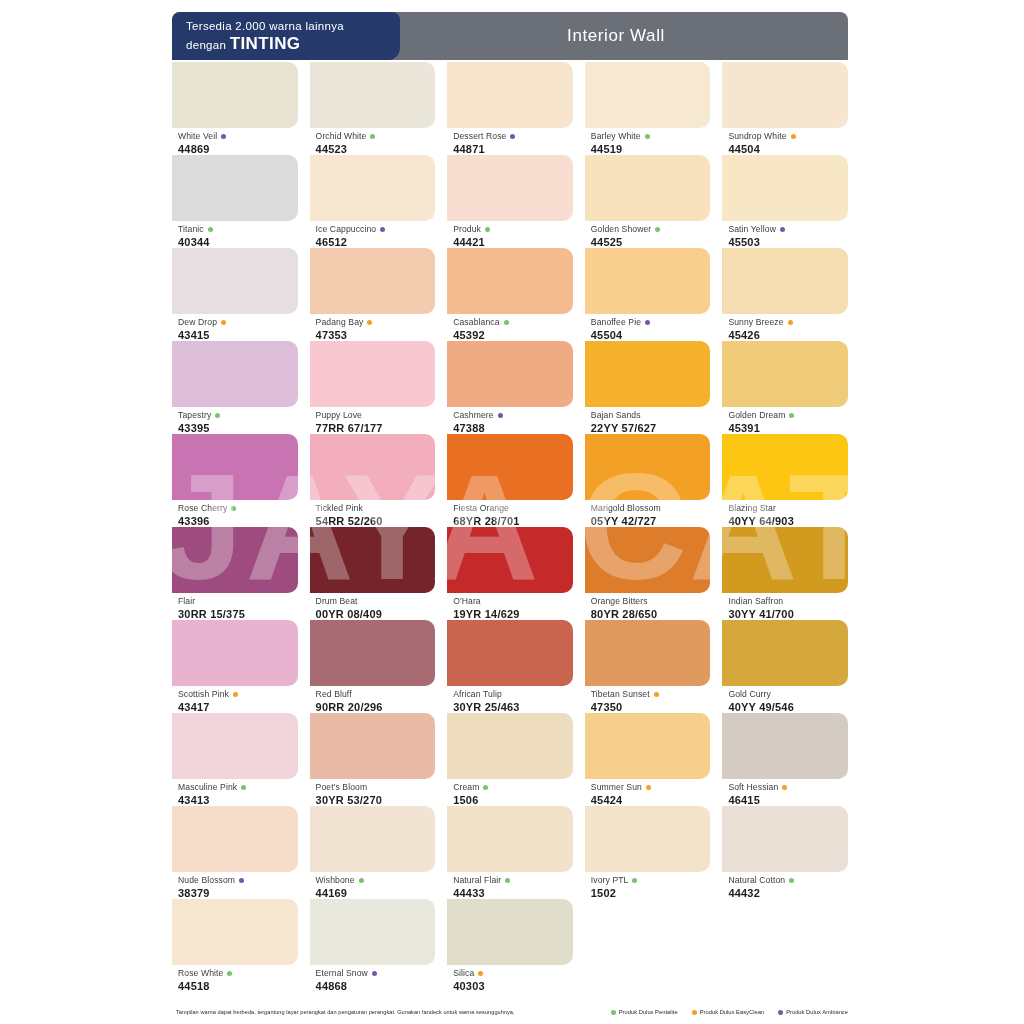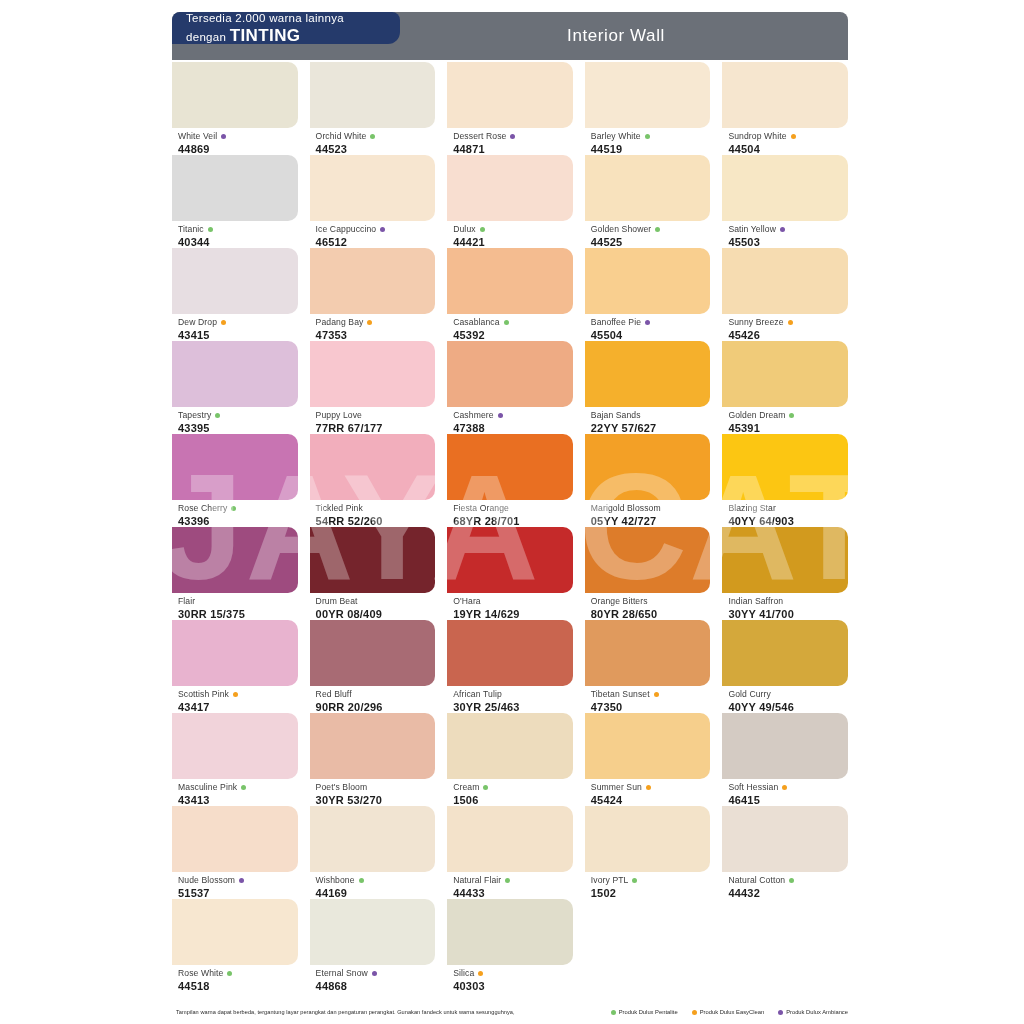--- a/index.html
+++ b/index.html
@@ -48,21 +48,21 @@
     width: 432px; height: 48px;
     display: flex; align-items: center; justify-content: center;
     color: #ffffff;
     font-size: 17px;
     letter-spacing: 0.6px;
     z-index: 2;
   }
   .tinting-badge {
     position: absolute;
     left: 172px; top: 12px;
-    width: 228px; height: 32px;
+    width: 228px; height: 48px;
     background: #253a6b;
     border-radius: 8px 8px 12px 0;
     padding: 5px 10px 5px 14px;
     z-index: 4;
     display: flex; flex-direction: column; justify-content: center;
   }
   .tinting-line1 {
     color: #ffffff;
     font-size: 11.5px;
     letter-spacing: 0.3px;
@@ -225,21 +225,21 @@
             <span>Ice Cappuccino</span>
             <span class="dot" style="background: rgb(123, 85, 168);"></span>
           </div>
           <div class="code">46512</div>
         </div>
       </div>
       <div class="cell">
         <div class="swatch" style="background: rgb(248, 222, 208);"></div>
         <div class="meta">
           <div class="name-line">
-            <span>Dulux</span>
+            <span>Produk</span>
             <span class="dot" style="background: rgb(121, 196, 106);"></span>
           </div>
           <div class="code">44421</div>
         </div>
       </div>
       <div class="cell">
         <div class="swatch" style="background: rgb(248, 226, 189);"></div>
         <div class="meta">
           <div class="name-line">
             <span>Golden Shower</span>
@@ -543,21 +543,21 @@
           <div class="code">46415</div>
         </div>
       </div>
       <div class="cell">
         <div class="swatch" style="background: rgb(246, 221, 202);"></div>
         <div class="meta">
           <div class="name-line">
             <span>Nude Blossom</span>
             <span class="dot" style="background: rgb(123, 85, 168);"></span>
           </div>
-          <div class="code">51537</div>
+          <div class="code">38379</div>
         </div>
       </div>
       <div class="cell">
         <div class="swatch" style="background: rgb(241, 228, 210);"></div>
         <div class="meta">
           <div class="name-line">
             <span>Wishbone</span>
             <span class="dot" style="background: rgb(121, 196, 106);"></span>
           </div>
           <div class="code">44169</div>

